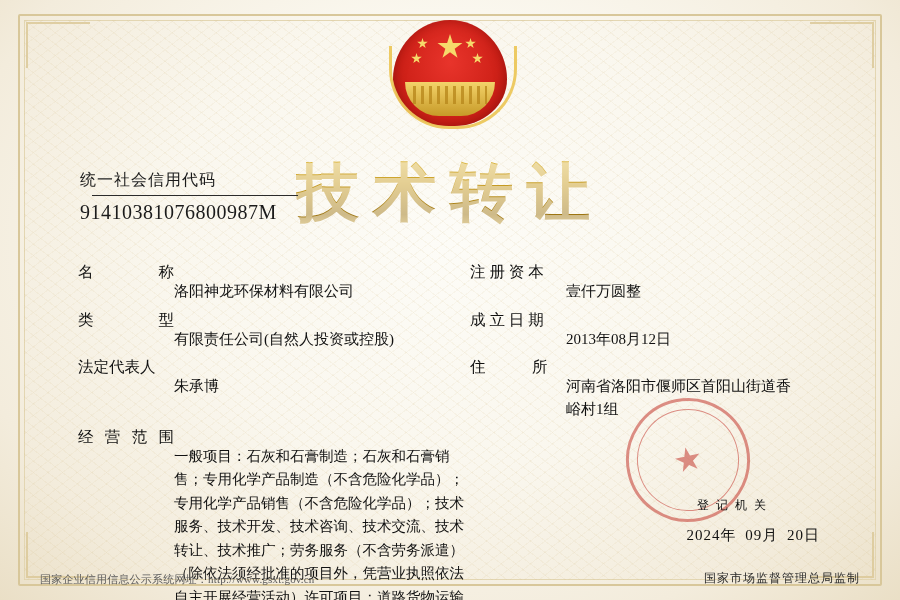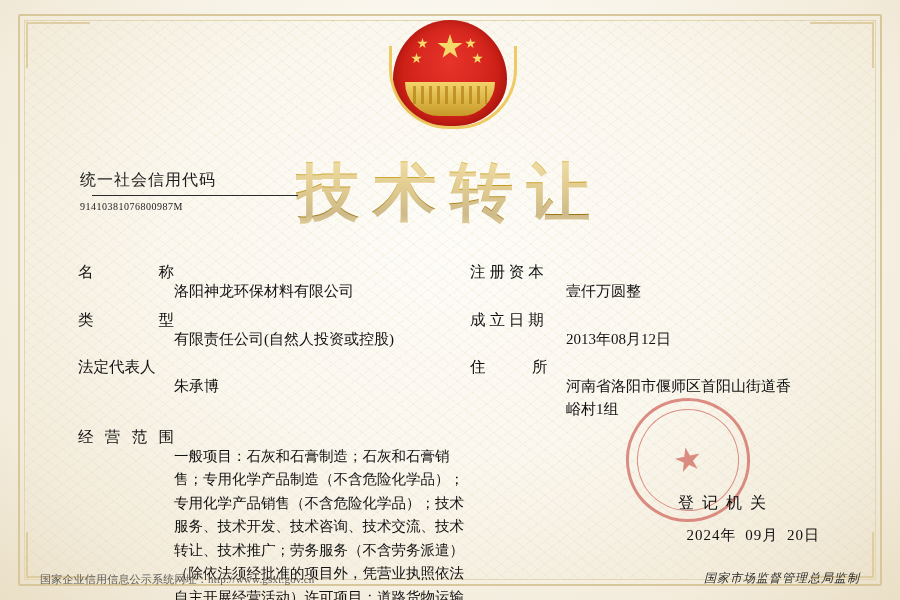--- a/index.html
+++ b/index.html
@@ -87,21 +87,21 @@
     white-space:nowrap;
   }
 
   
   .credit{
     position:absolute;left:80px;top:170px;width:230px;text-align:left;
     color:#1b1b1b;
   }
   .credit .lbl{font-size:16px;letter-spacing:1px;}
   .credit .line{height:1px;background:#2b2b2b;margin:4px 12px 5px 12px;}
-  .credit .code{font-size:10px;letter-spacing:.5px;font-family:"Liberation Serif",serif;}
+  .credit .code{font-size:20px;letter-spacing:.5px;font-family:"Liberation Serif",serif;}
 
   
   .qr-wrap{position:absolute;right:82px;top:172px;width:132px;}
   .qr{
     width:66px;height:66px;
     background:
       repeating-linear-gradient(90deg,#c13b2a 0 3px,#f6f2e6 3px 6px),
       repeating-linear-gradient(0deg,#c13b2a 0 3px,#f6f2e6 3px 6px);
     background-blend-mode:multiply;
     position:relative;
@@ -143,34 +143,34 @@
   }
   .seal .sstar{
     position:absolute;left:50%;top:50%;transform:translate(-50%,-50%);
     width:26px;height:26px;background:#c4392f;
     clip-path:polygon(50% 0%,61% 35%,98% 35%,68% 57%,79% 91%,50% 70%,21% 91%,32% 57%,2% 35%,39% 35%);
   }
 
   
   .registry{
     position:absolute;right:132px;bottom:86px;
-    font-size:16px;letter-spacing:2px;color:#111;
+    font-size:12px;letter-spacing:2px;color:#111;
   }
   .regdate{
     position:absolute;right:78px;bottom:55px;
     font-size:15px;color:#111;letter-spacing:1px;margin-top:39px;
   }
   .regdate span{margin:0 2px;}
 
   
   .foot-left{
     position:absolute;left:40px;bottom:13px;font-size:11px;color:#5a5a5a;letter-spacing:.2px;
   }
   .foot-right{
-    position:absolute;right:40px;bottom:13px;font-size:12px;color:#2a2a2a;letter-spacing:1px;font-style:italic;
+    position:absolute;right:40px;bottom:13px;font-size:12px;color:#2a2a2a;letter-spacing:1px;
   }
 </style>
 </head>
 <body>
 
 <div id="license">
 
   <div class="border-outer"></div>
   <div class="border-inner"></div>
   <div class="guilloche"></div>

